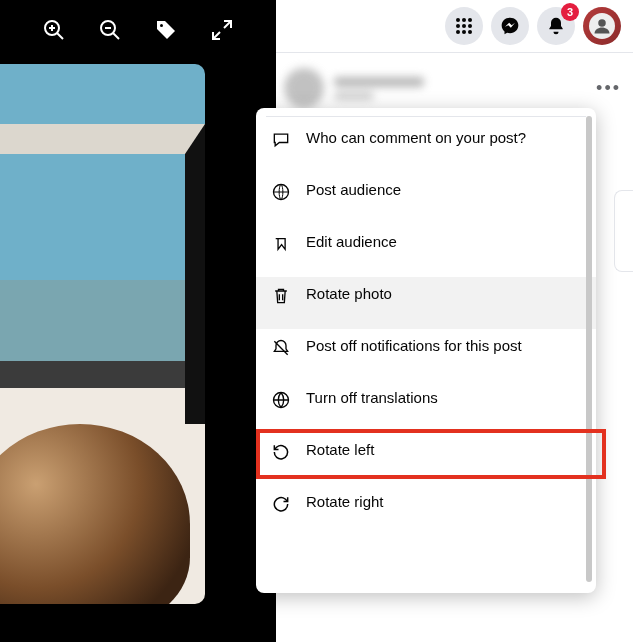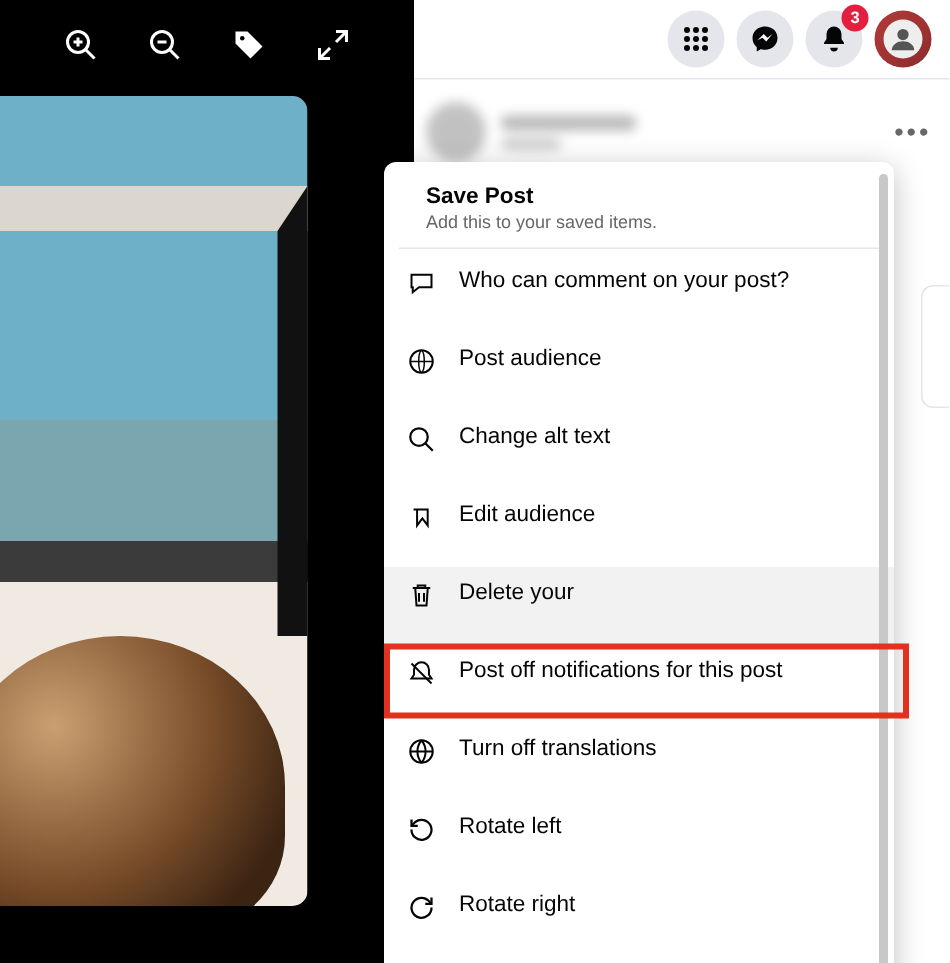--- a/index.html
+++ b/index.html
@@ -122,31 +122,20 @@
       <div class="ph-line2"></div>
     </div>
   </div>
   <div class="more-dots"><span>•••</span></div>
 
   <div class="panel-right-edge"></div>
 
   <div class="menu">
     <div class="scrollbar"></div>
 
-    <div class="save-row">
-      <div class="icn">
-        <svg viewBox="0 0 24 24" fill="none" stroke="#050505" stroke-width="1.6">
-            <path d="M6 3h12v18l-6-4-6 4z"></path>
-          </svg>
-      </div>
-      <div class="save-text">
-        <div class="t1">Save Post</div>
-        <div class="t2">Add this to your saved items.</div>
-      </div>
-    </div>
     <div class="divider"></div>
 
     <div class="mrow">
       <div class="icn">
           <svg viewBox="0 0 24 24" fill="none" stroke="#050505" stroke-width="1.6">
             <path d="M4 5h16v10H10l-5 4v-4H4z"></path>
           </svg>
         </div>
       <span>Who can comment on your post?</span>
     </div>
@@ -154,42 +143,33 @@
       <div class="icn">
           <svg viewBox="0 0 24 24" fill="#050505">
             <circle cx="12" cy="12" r="9" fill="none" stroke="#050505" stroke-width="1.6"></circle>
             <path d="M3 12h18M12 3c3 2 3 16 0 18M12 3c-3 2-3 16 0 18" stroke="#050505" stroke-width="1.2" fill="none"></path>
           </svg>
         </div>
       <span>Post audience</span>
     </div>
     <div class="mrow">
       <div class="icn">
-          <svg viewBox="0 0 24 24" fill="none" stroke="#050505" stroke-width="1.8">
-            <circle cx="10" cy="10" r="7"></circle>
-            <line x1="15" y1="15" x2="21" y2="21"></line>
-          </svg>
-        </div>
-      <span>Change alt text</span>
-    </div>
-    <div class="mrow">
-      <div class="icn">
           <svg viewBox="0 0 24 24" fill="none" stroke="#050505" stroke-width="1.6">
             <path d="M12 3l8 8-9 9 1-7-7 1 9-9z" transform="rotate(-45 12 12)"></path>
           </svg>
         </div>
       <span>Edit audience</span>
     </div>
     <div class="mrow hover">
       <div class="icn">
           <svg viewBox="0 0 24 24" fill="none" stroke="#050505" stroke-width="1.6">
             <path d="M5 6h14M9 6V4h6v2M7 6l1 14h8l1-14M10 10v7M14 10v7"></path>
           </svg>
         </div>
-      <span>Delete your</span>
+      <span>Rotate photo</span>
     </div>
     <div class="mrow">
       <div class="icn">
           <svg viewBox="0 0 24 24" fill="none" stroke="#050505" stroke-width="1.6">
             <path d="M12 3a6 6 0 0 0-6 6v4l-2 3h16l-2-3V9a6 6 0 0 0-6-6z"></path>
             <line x1="4" y1="4" x2="20" y2="20"></line>
           </svg>
         </div>
       <span>Post off notifications for this post</span>
     </div>

